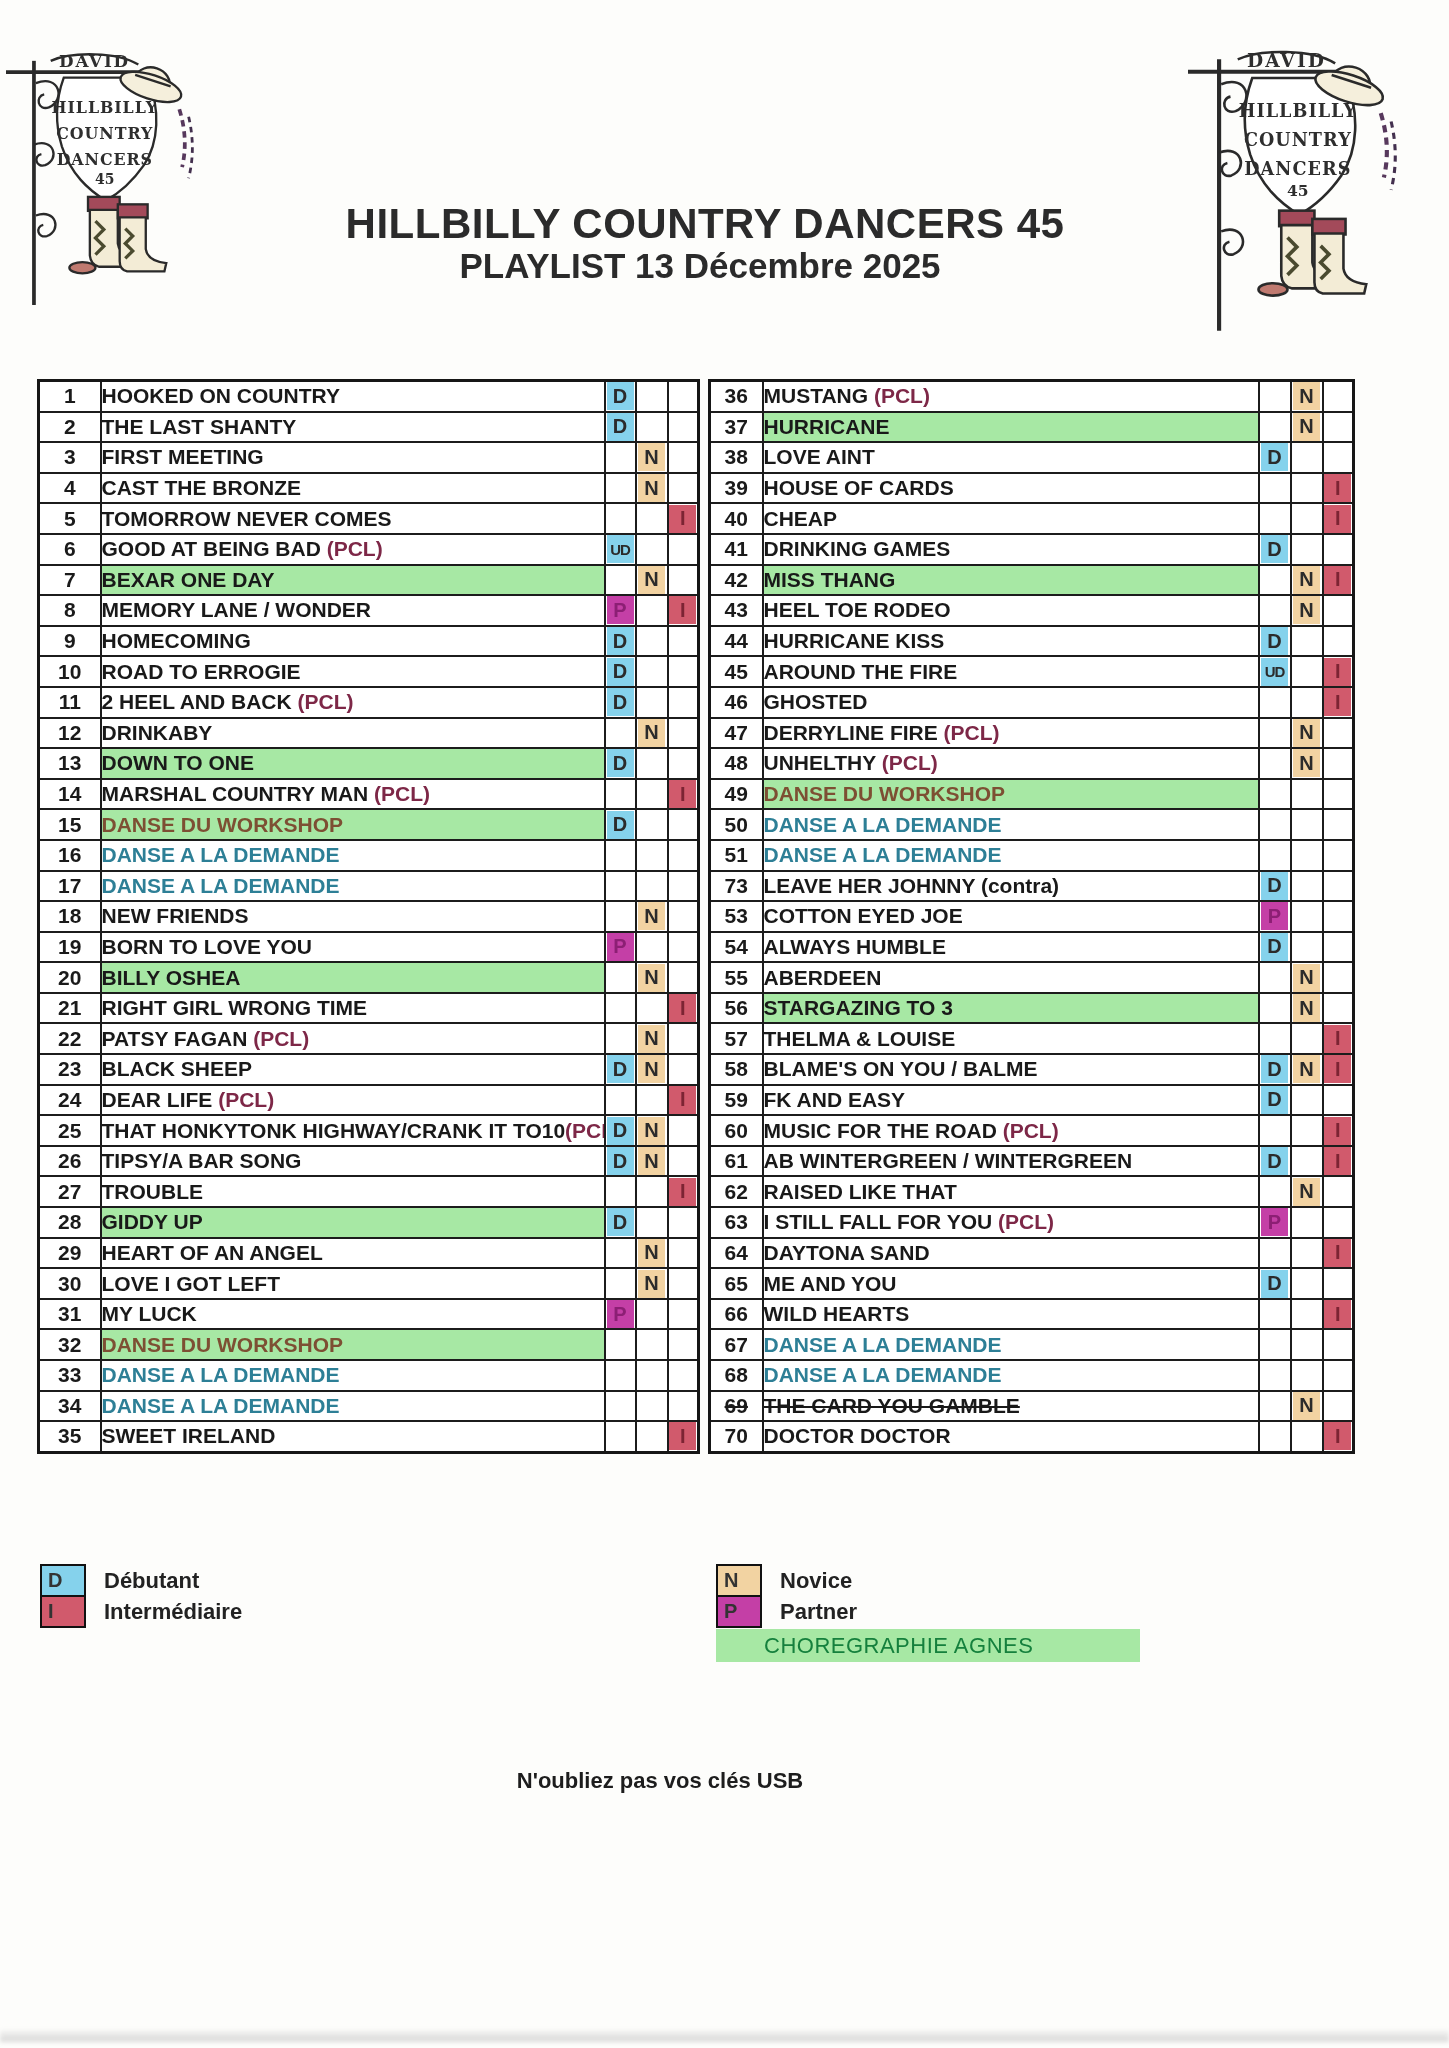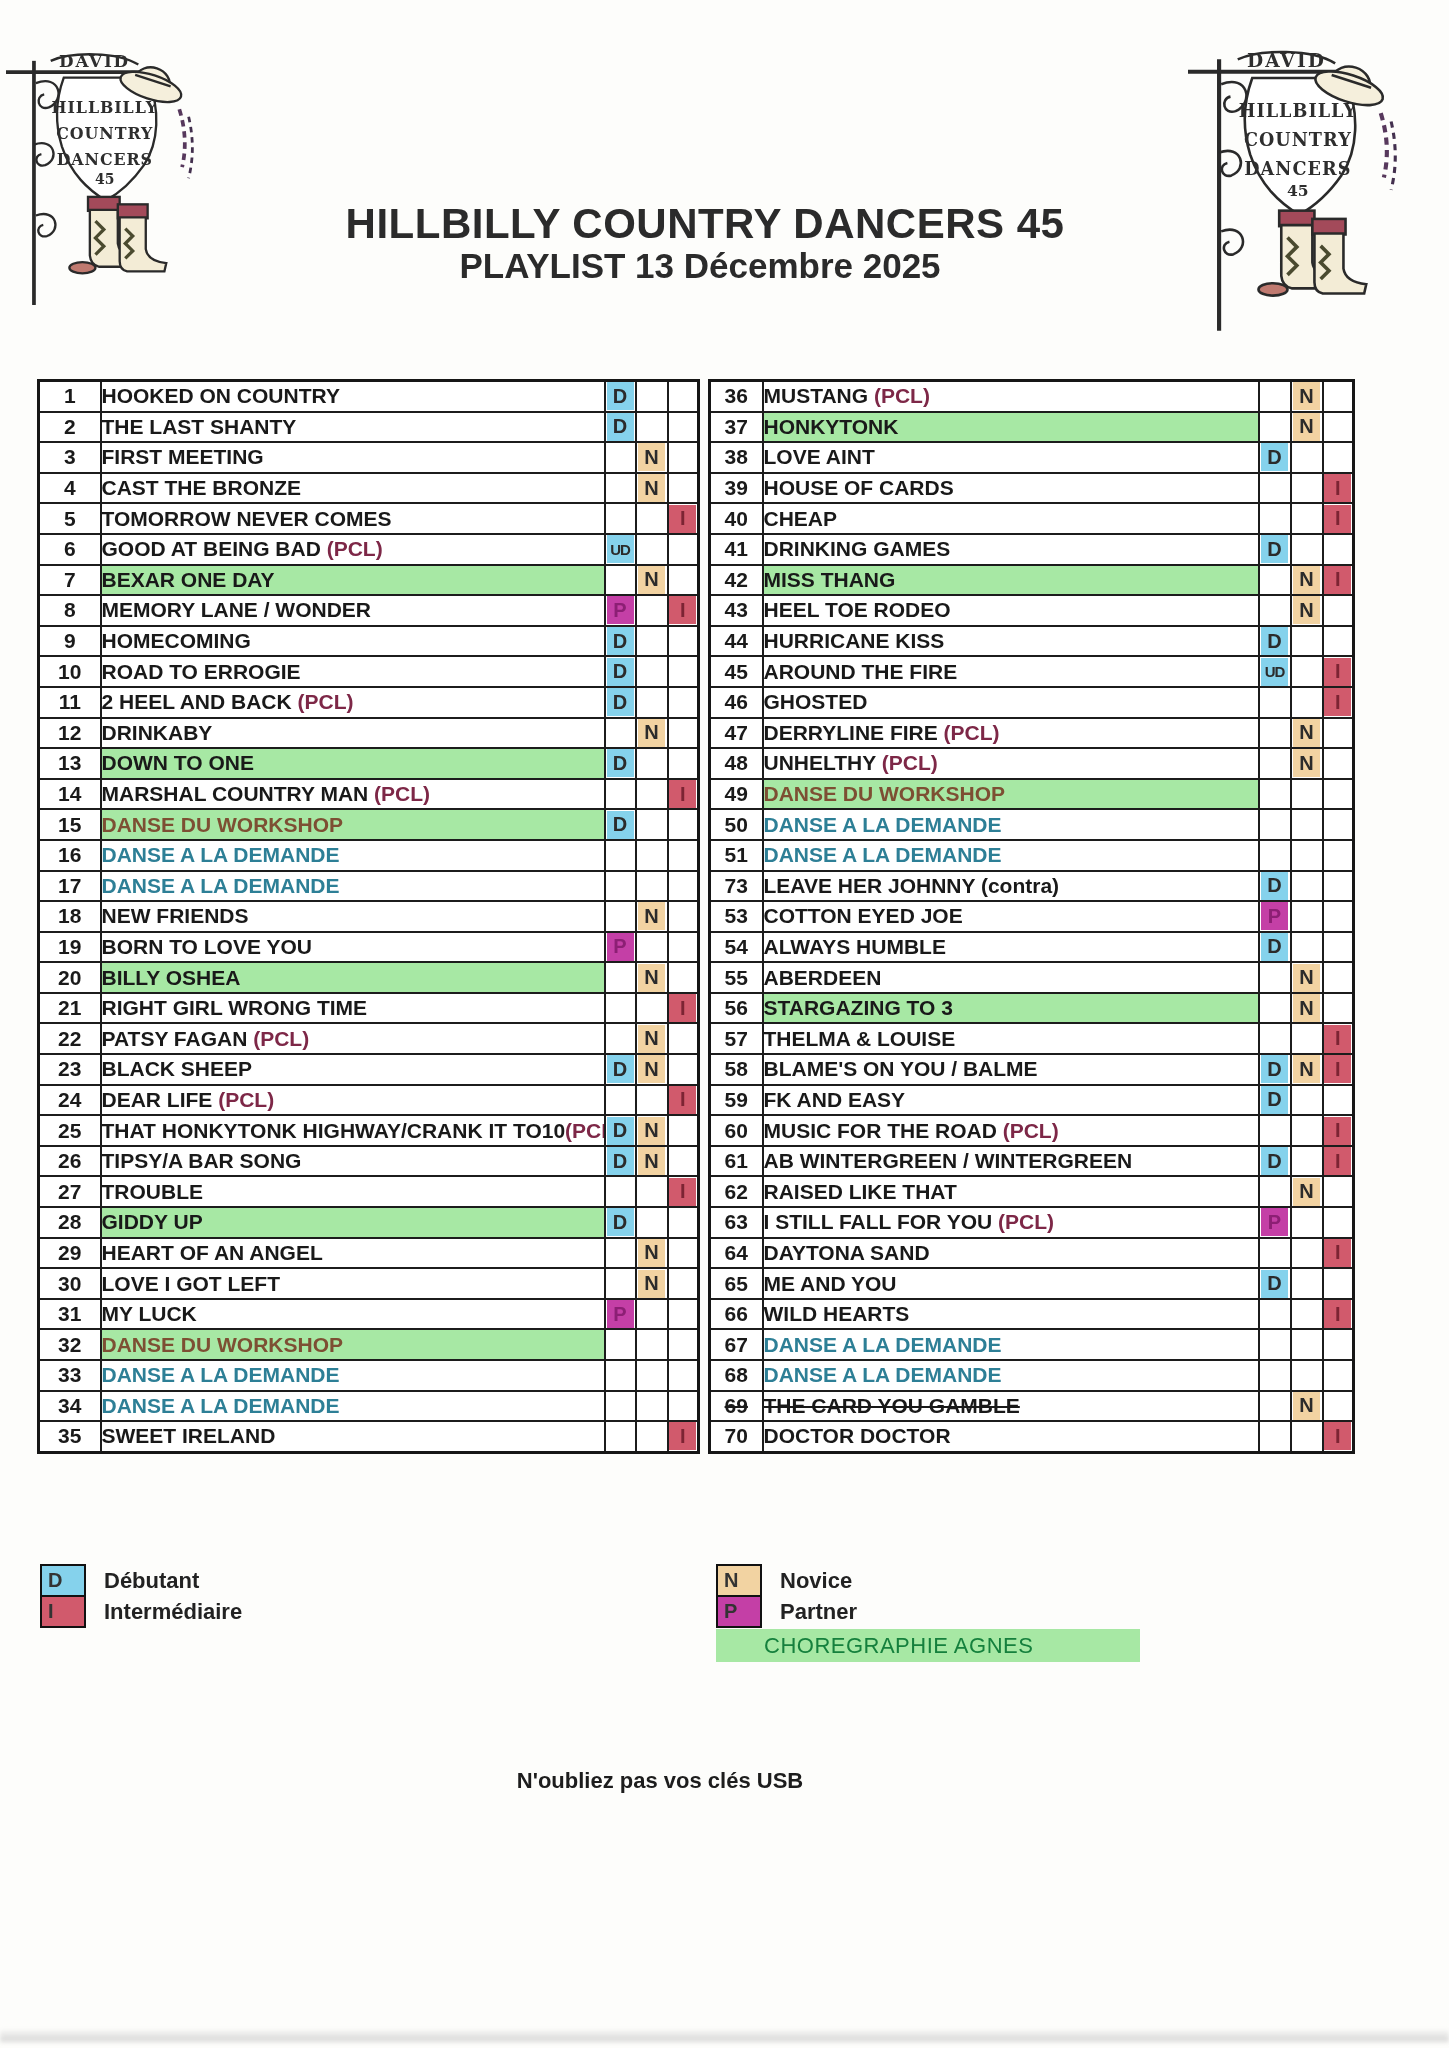--- a/index.html
+++ b/index.html
@@ -438,21 +438,21 @@
           <td class="c-num">36</td>
           <td class="c-title"><span class="">MUSTANG</span><span class="pcl"> (PCL)</span></td>
           <td class="c-mk"></td>
           <td class="c-mk">
             <div class="mk lv-n">N</div>
           </td>
           <td class="c-mk"></td>
         </tr>
         <tr>
           <td class="c-num">37</td>
-          <td class="c-title hl"><span class="">HONKYTONK</span></td>
+          <td class="c-title hl"><span class="">HURRICANE</span></td>
           <td class="c-mk"></td>
           <td class="c-mk">
             <div class="mk lv-n">N</div>
           </td>
           <td class="c-mk"></td>
         </tr>
         <tr>
           <td class="c-num">38</td>
           <td class="c-title"><span class="">LOVE AINT</span></td>
           <td class="c-mk">

